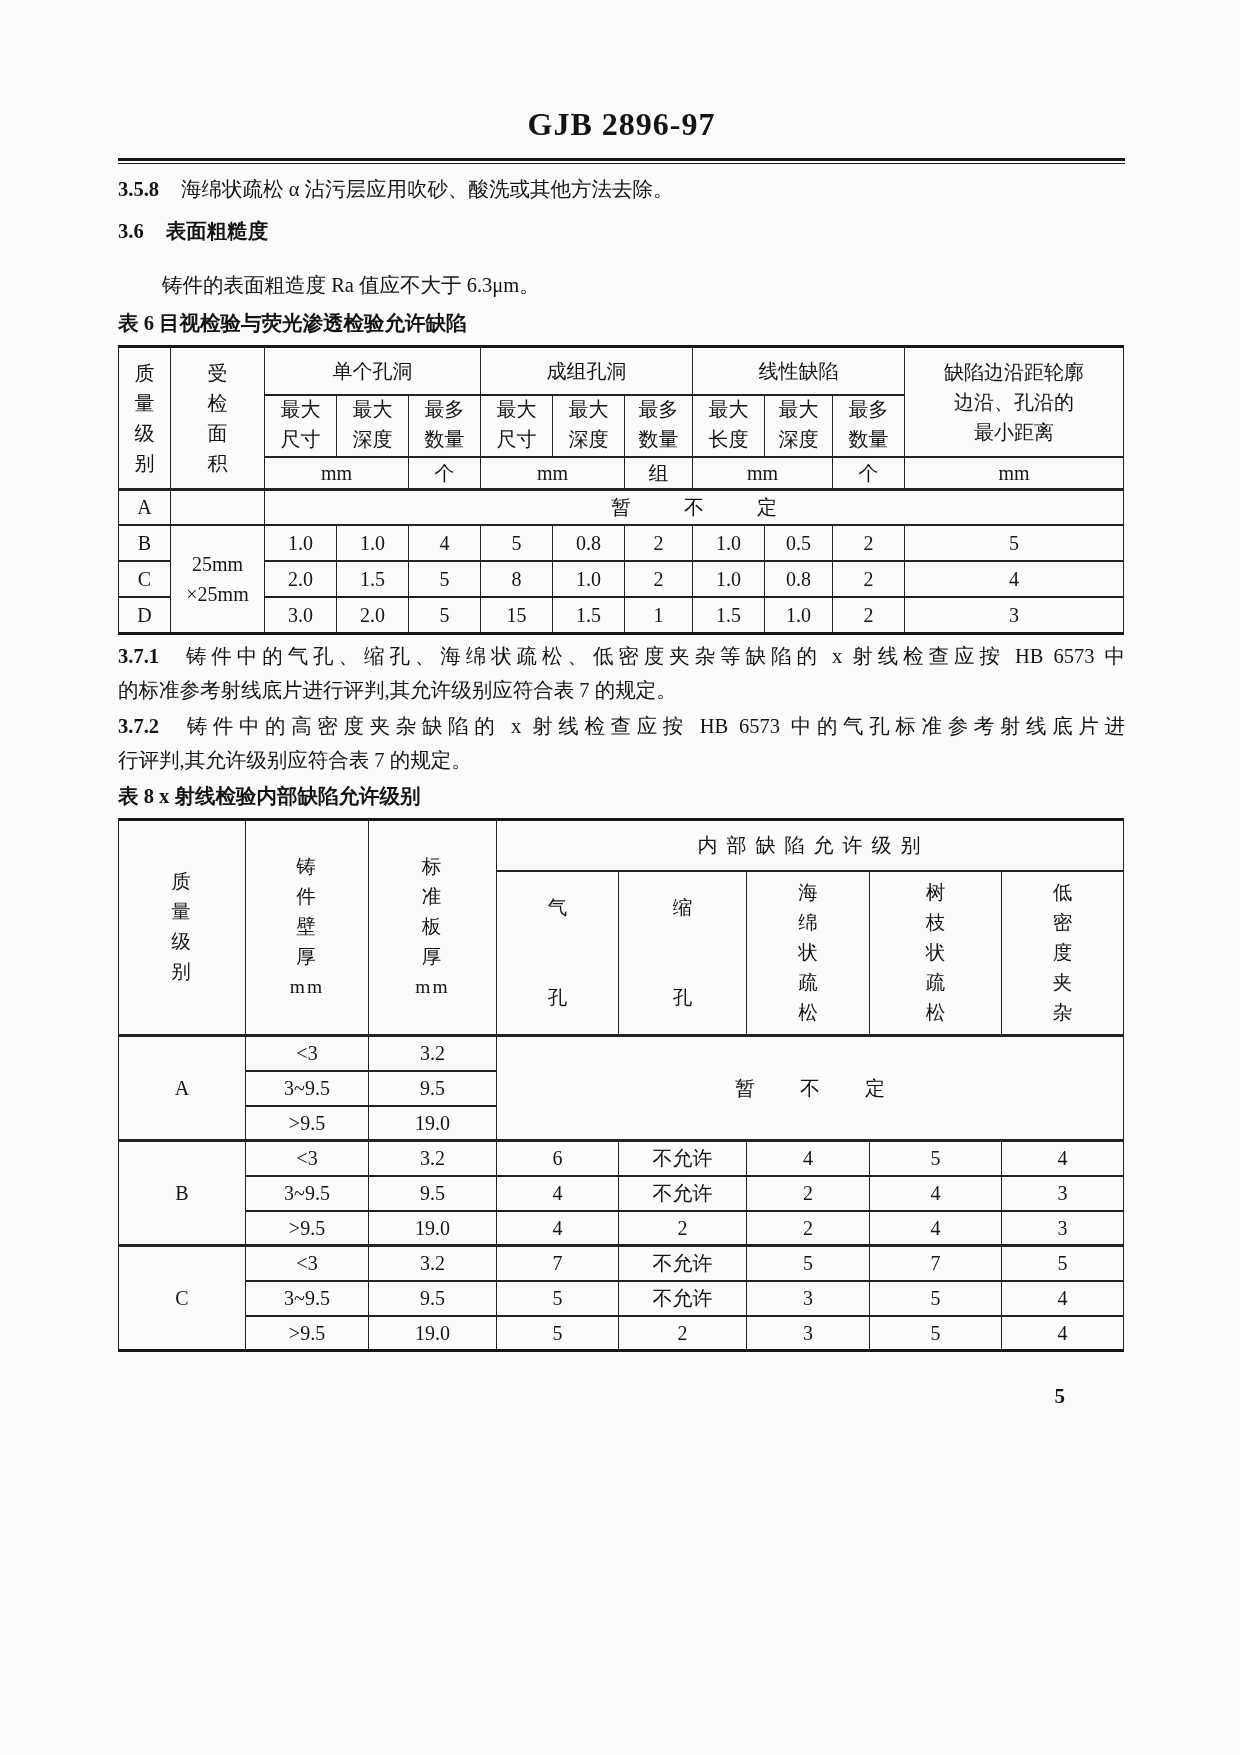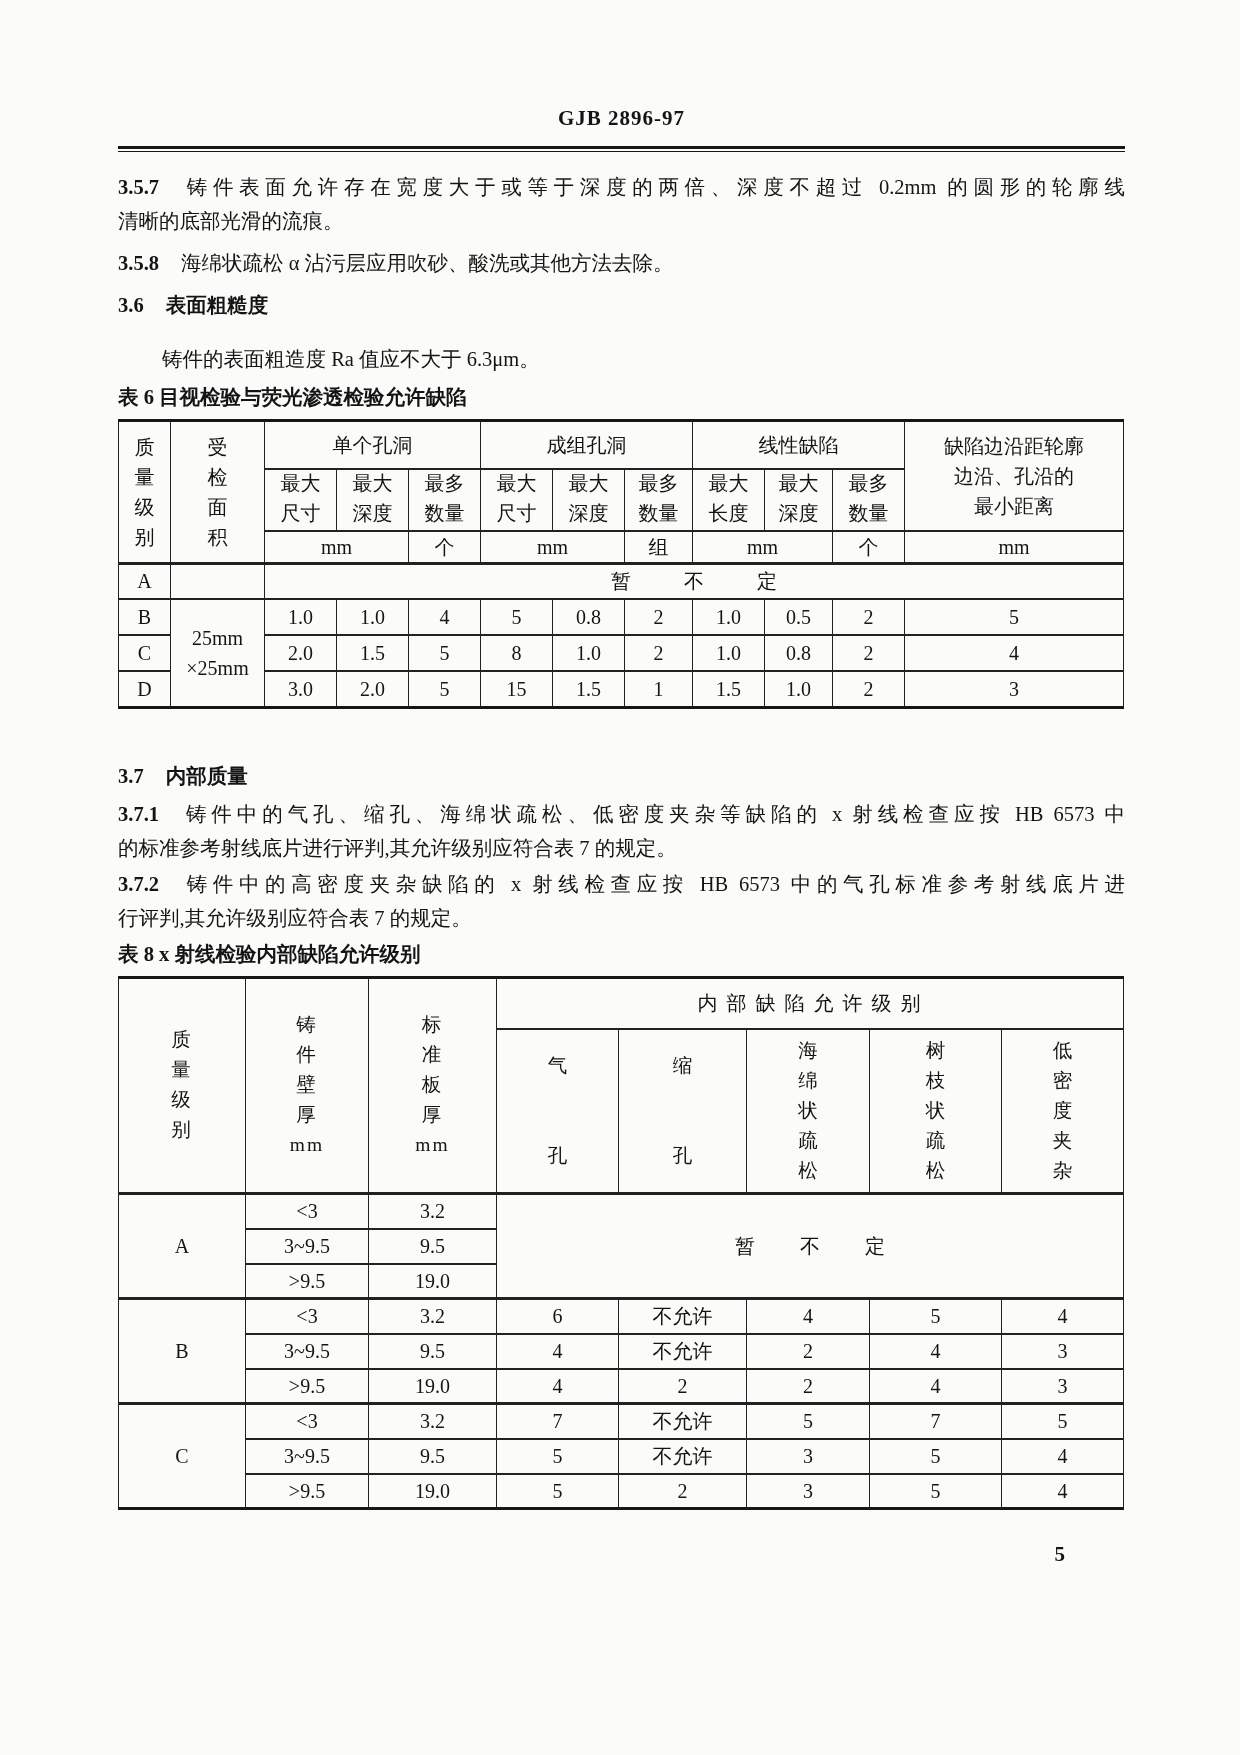--- a/index.html
+++ b/index.html
@@ -1,21 +1,21 @@
 <!DOCTYPE html>
 <html><head>
 <meta charset="utf-8">
 <style>
   html,body{margin:0;padding:0;}
   .page{
     position:relative;width:1240px;height:1755px;background:#fbfbf9;
     font-family:"Liberation Serif","DejaVu Serif",serif;color:#141414;overflow:hidden;
   }
   .content{position:absolute;left:118px;top:0;width:1007px;}
-  .doc-header{margin-top:106px;text-align:center;font-size:21px;font-weight:bold;letter-spacing:1px;}
+  .doc-header{margin-top:106px;text-align:center;font-size:32px;font-weight:bold;letter-spacing:1px;}
   .double-rule{margin-top:15px;height:2px;border-top:3px solid #161616;border-bottom:1px solid #161616;}
   .para{margin:0;font-size:20.5px;line-height:34px;}
   .pline{display:block;}
   .pjust{text-align:justify;text-align-last:justify;}
   .num{font-weight:bold;margin-right:22px;white-space:nowrap;}
   .htitle{font-weight:bold;}
   .p1{margin-top:18px;}
   .pgap{margin-top:8px;}
   .indent{text-indent:44px;}
   .tcaption{margin-top:4px;text-align:left;font-size:20.5px;font-weight:bold;line-height:34px;}
@@ -44,24 +44,20 @@
 </style>
 </head>
 <body>
 
 <div class="page">
   <div class="content">
 
     <div class="doc-header">GJB 2896-97</div>
     <div class="double-rule"></div>
 
-    <p class="para p1">
-      <span class="pline pjust"><span class="num">3.5.7</span><span>铸件表面允许存在宽度大于或等于深度的两倍、深度不超过 0.2mm 的圆形的轮廓线</span></span>
-      <span class="pline">清晰的底部光滑的流痕。</span>
-    </p>
 
     <p class="para pgap">
       <span class="num">3.5.8</span><span>海绵状疏松 α 沾污层应用吹砂、酸洗或其他方法去除。</span>
     </p>
 
     <p class="para pgap">
       <span class="num">3.6</span><span class="htitle">表面粗糙度</span>
     </p>
 
     <p class="para indent" style="margin-top:20px;">铸件的表面粗造度 Ra 值应不大于 6.3μm。</p>
@@ -173,23 +169,20 @@
           <td>1.5</td>
           <td>1</td>
           <td>1.5</td>
           <td>1.0</td>
           <td>2</td>
           <td>3</td>
         </tr>
       </tbody>
     </table>
 
-    <p class="para sec-gap">
-      <span class="num">3.7</span><span class="htitle">内部质量</span>
-    </p>
 
     <p class="para" style="margin-top:4px;">
       <span class="pline pjust"><span class="num">3.7.1</span><span>铸件中的气孔、缩孔、海绵状疏松、低密度夹杂等缺陷的 x 射线检查应按 HB 6573 中</span></span>
       <span class="pline">的标准参考射线底片进行评判,其允许级别应符合表 7 的规定。</span>
     </p>
 
     <p class="para" style="margin-top:2px;">
       <span class="pline pjust"><span class="num">3.7.2</span><span>铸件中的高密度夹杂缺陷的 x 射线检查应按 HB 6573 中的气孔标准参考射线底片进</span></span>
       <span class="pline">行评判,其允许级别应符合表 7 的规定。</span>
     </p>

